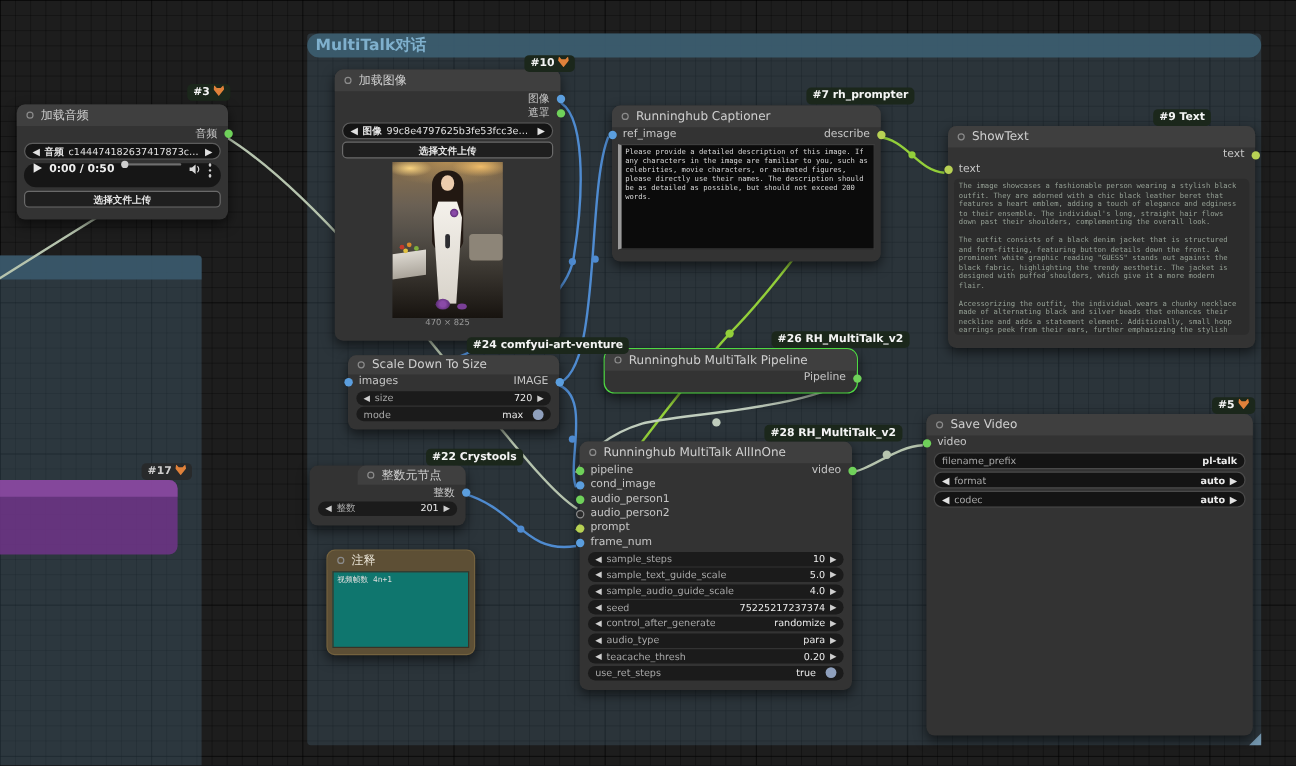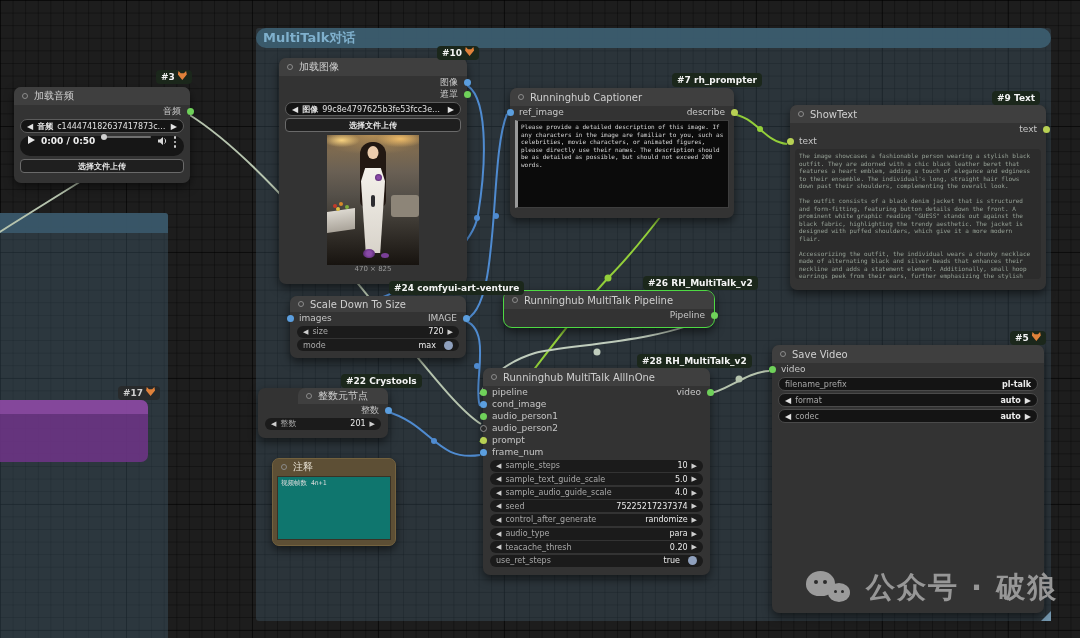--- a/index.html
+++ b/index.html
@@ -260,21 +260,21 @@
     <div class="row">
       <span class="sdot l c-lime"></span>
       <span>text</span>
     </div>
     <div class="showtxt mono" style="height:124px;">The image showcases a fashionable person wearing a stylish black outfit. They are adorned with a chic black leather beret that features a heart emblem, adding a touch of elegance and edginess to their ensemble. The individual's long, straight hair flows down past their shoulders, complementing the overall look.
 
 The outfit consists of a black denim jacket that is structured and form-fitting, featuring button details down the front. A prominent white graphic reading "GUESS" stands out against the black fabric, highlighting the trendy aesthetic. The jacket is designed with puffed shoulders, which give it a more modern flair.
 
 Accessorizing the outfit, the individual wears a chunky necklace made of alternating black and silver beads that enhances their neckline and adds a statement element. Additionally, small hoop earrings peek from their ears, further emphasizing the stylish vibe. The overall look is sophisticated yet youthful, perfectly embodying contemporary fashion trends. The neutral background allows the outfit and accessories to stand out dramatically, showcasing a polished and confident style.</div>
   </div>
-  <div class="badge" style="left:992px;top:91px;">
+  <div class="badge" style="left:961px;top:91px;">
     <span>#9 Text</span>
   </div>
 
   <div class="node" style="left:290px;top:296px;width:176px;height:62px;">
     <div class="ntitle" style="height:16px;">
         <span class="cdot"></span>
       <span>Scale Down To Size</span>
     </div>
     <div class="row">
       <span class="sdot l c-blue"></span>
@@ -307,21 +307,21 @@
       <span class="rlab">整数</span>
       <span class="sdot r c-blue"></span>
     </div>
     <div class="w">
       <span class="ar">◀</span>
       <span class="wl">整数</span>
       <span class="wv">201</span>
       <span class="ar">▶</span>
     </div>
   </div>
-  <div class="badge" style="left:341px;top:374px;">
+  <div class="badge" style="left:355px;top:374px;">
     <span>#22 Crystools</span>
   </div>
 
   <div class="node" style="left:272px;top:458px;width:122px;height:86px;background:#5d4f35;border:1px solid #74623e;">
     <div class="ntitle" style="background:#5d4f35;height:16px;border-radius:7px 7px 0 0;">
       <span class="cdot"></span>
       <span style="color:#e6e0d2;">注释</span>
     </div>
     <div style="background:#0f766e;border:1px solid #3a3226;margin:1px 4px;height:58px;padding:2px 3px;
                 font-size:6.5px;color:#dcdcdc;" class="mono">视频帧数 4n+1</div>
@@ -454,27 +454,14 @@
   <div class="badge" style="left:1010px;top:331px;">
     <span>#5</span>
       <span class="fox"></span>
   </div>
 
   <div class="badge" style="left:118px;top:386px;background:rgba(40,40,40,0.85);color:#cfcfcf;">
     <span>#17</span>
       <span class="fox"></span>
   </div>
 
-  <div class="wm">
-    <span class="wm-icon">
-      <span class="bub1">
-          <i class="e1"></i>
-          <i class="e2"></i>
-        </span>
-      <span class="bub2">
-          <i class="e1"></i>
-          <i class="e2"></i>
-        </span>
-    </span>
-    <span class="wm-text">公众号 · 破狼</span>
-  </div>
 
 </div>
 
 </body></html>

